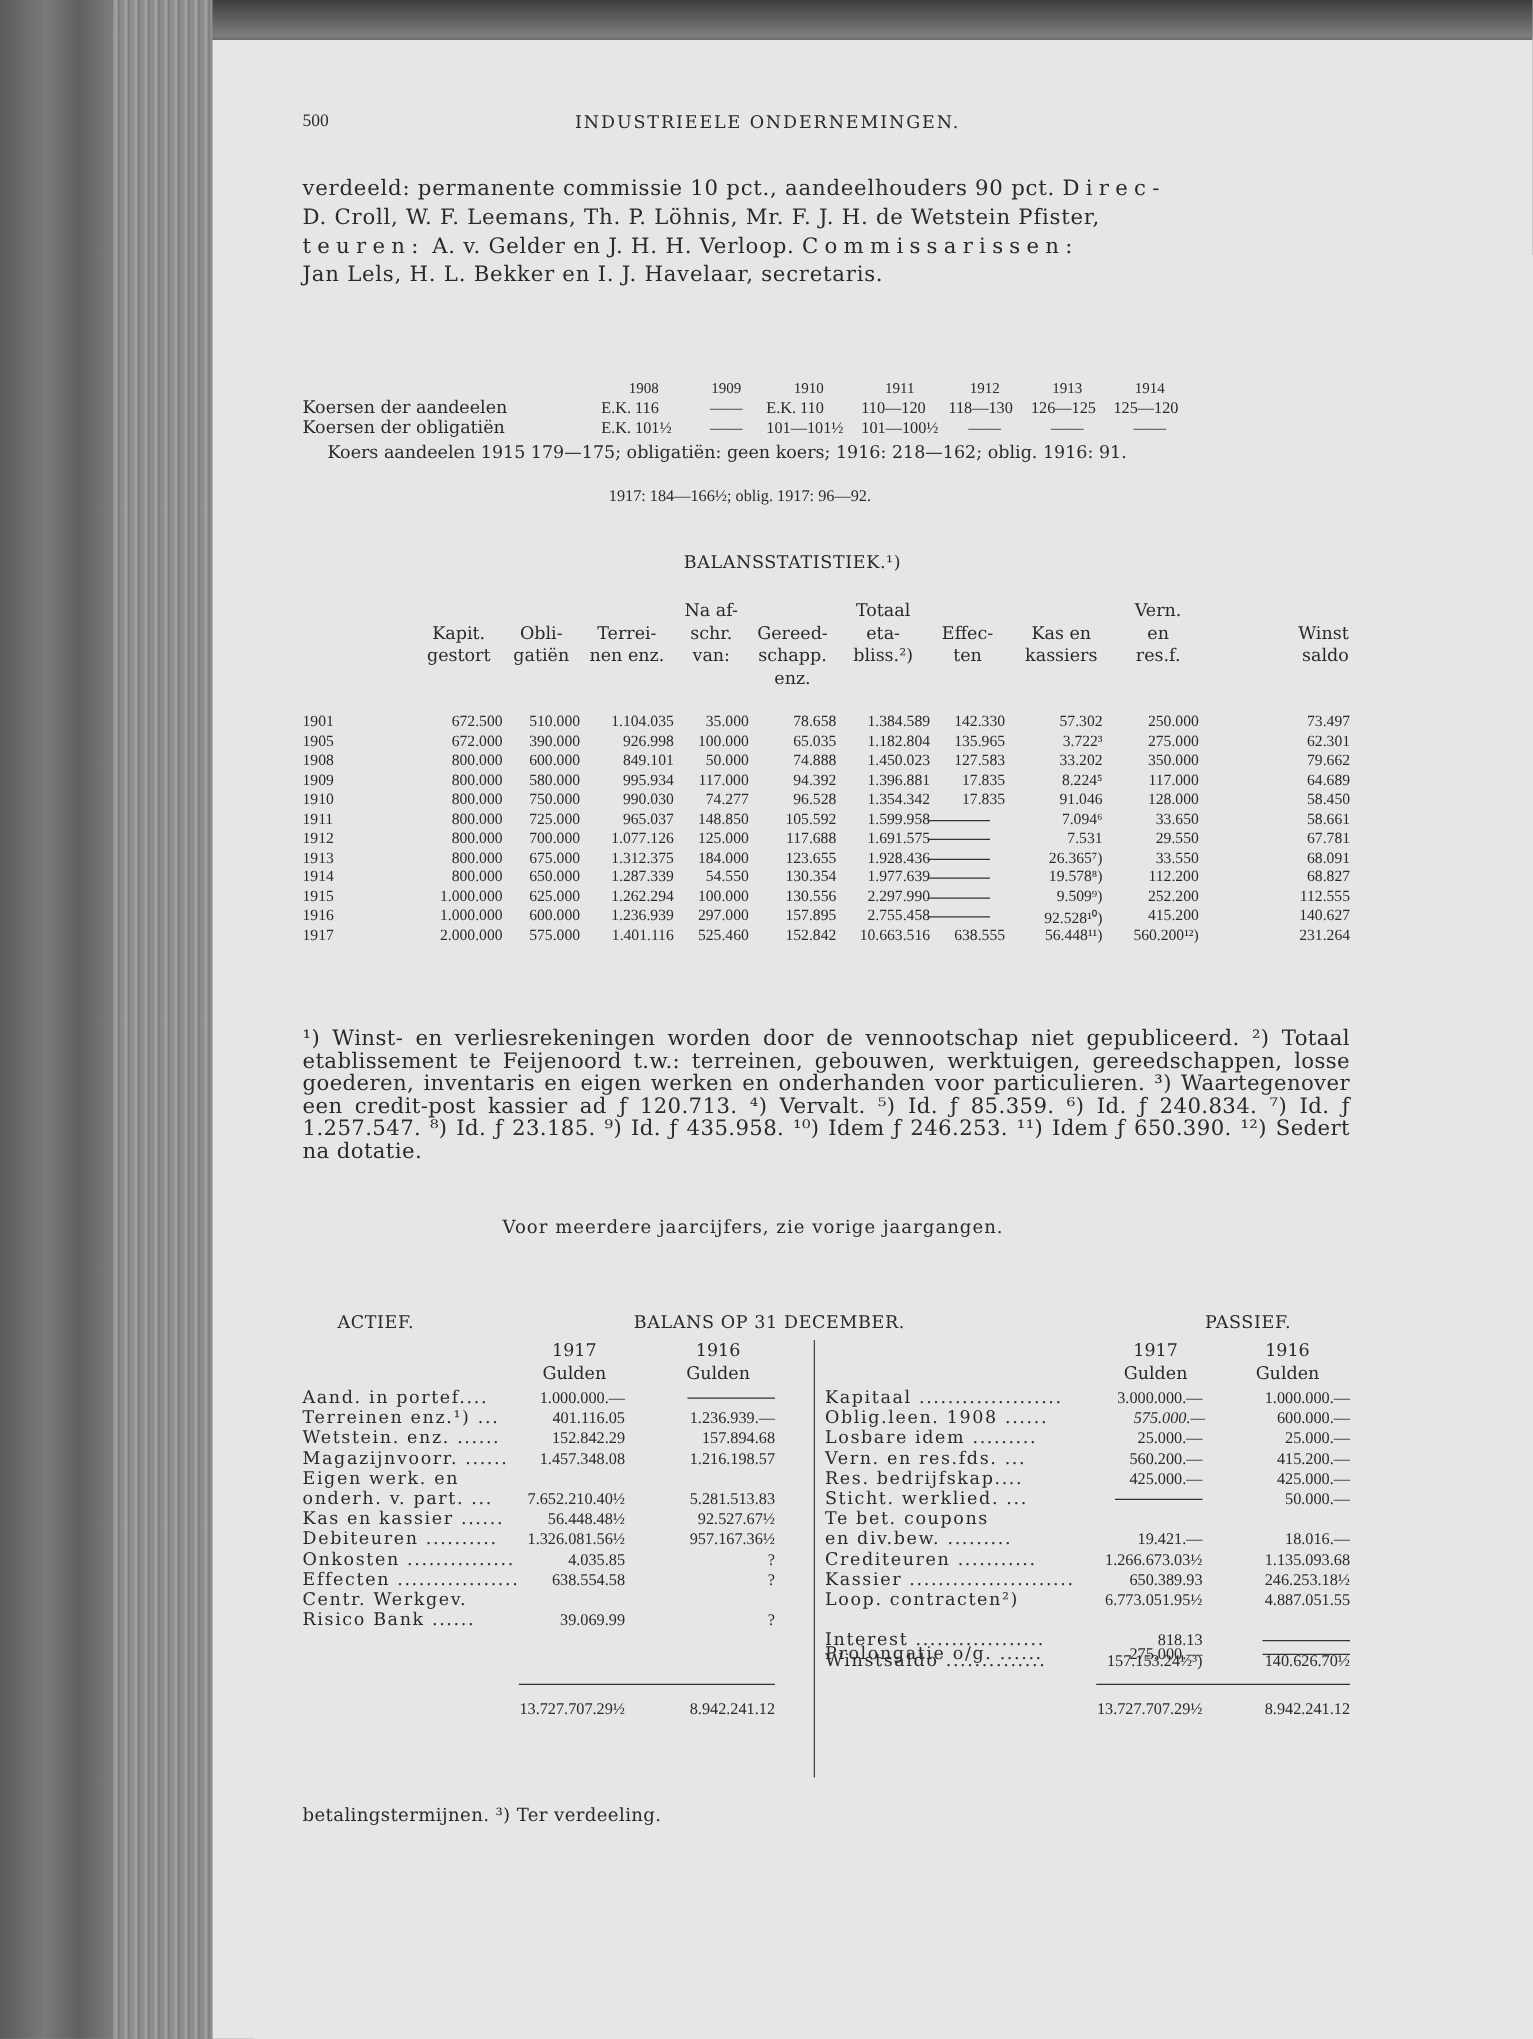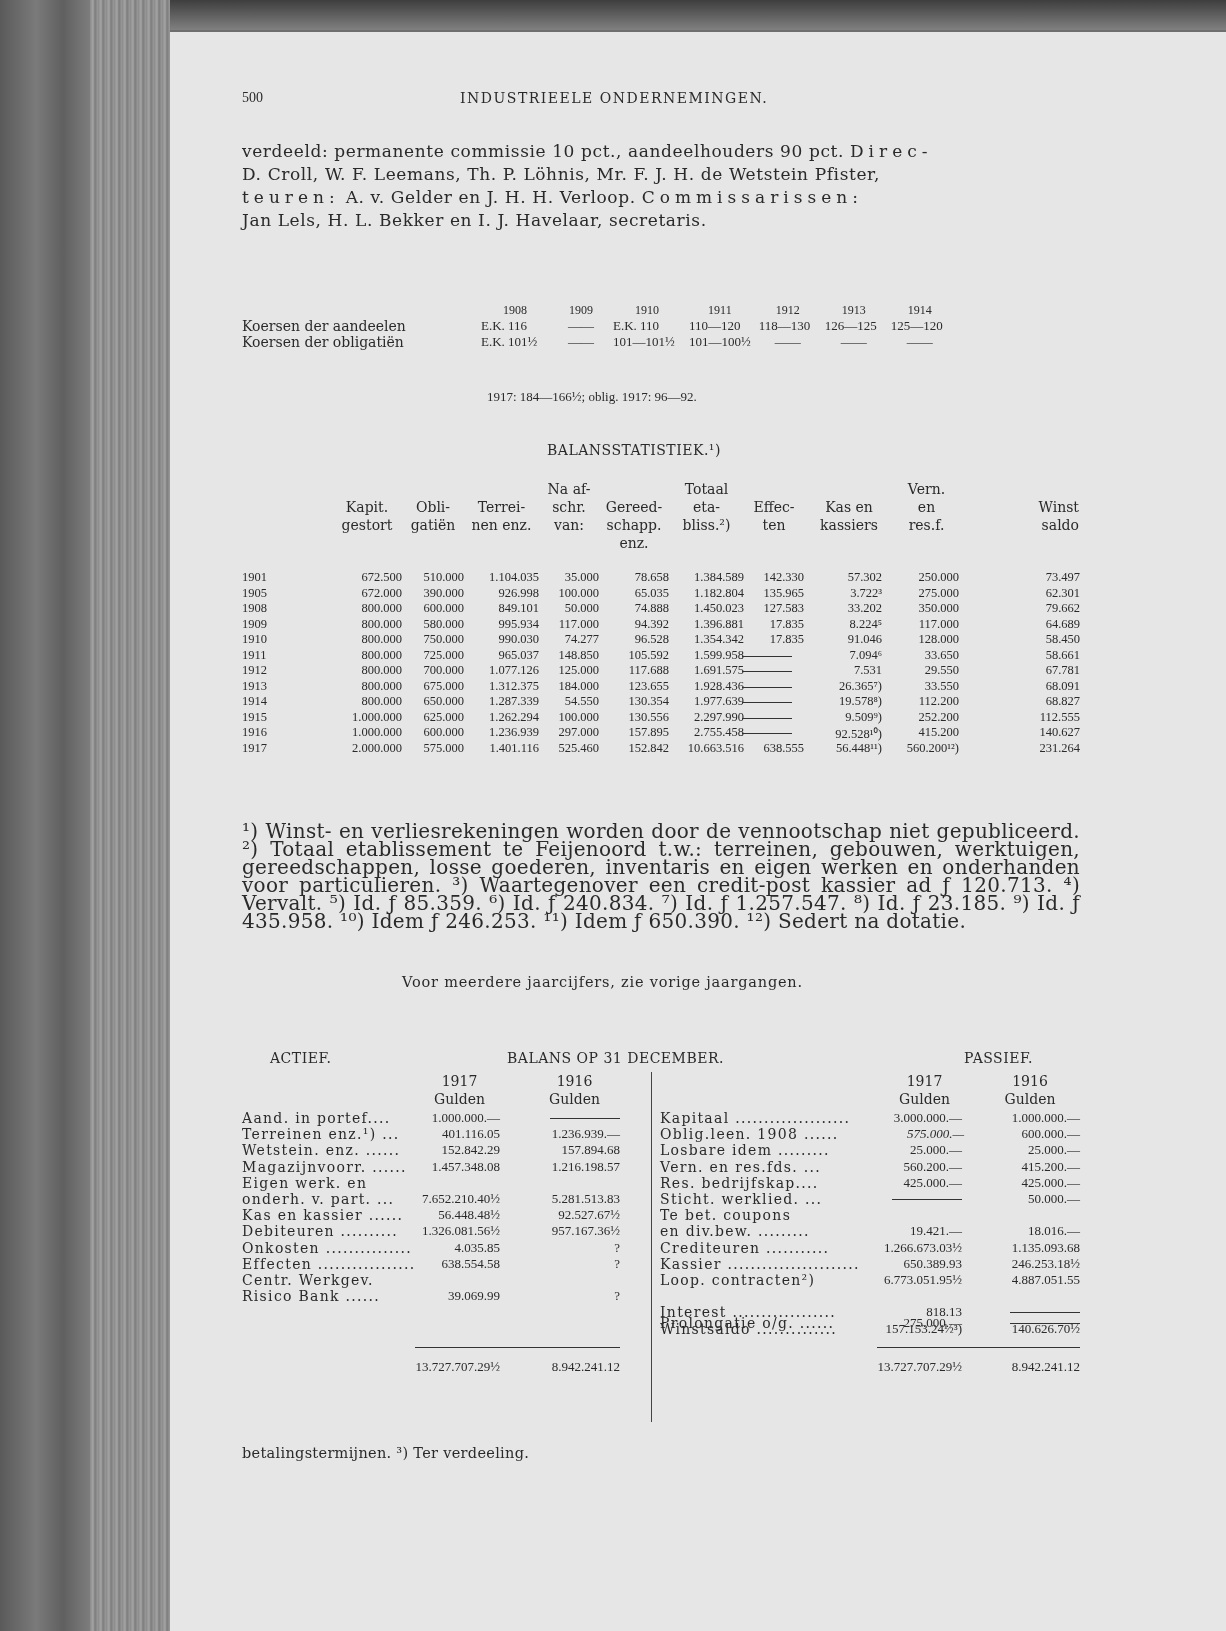--- a/index.html
+++ b/index.html
@@ -38,21 +38,21 @@
   .koersen .yrs td { text-align:center; font-size:12px; }
   .koers-line { position:absolute; left:20px; top:52px; font-size:14px; font-family:"DejaVu Serif", serif; white-space:nowrap; }
   .koers-line2 { position:absolute; left:245px; top:87px; font-size:13px; white-space:nowrap; }
   .bal-title { position:absolute; top:410px; left:305px; font-size:14px; letter-spacing:0.5px; }
   .bal-head { position:absolute; top:448px; left:0; width:838px; font-size:14px; }
   .bal-head .col { position:absolute; text-align:center; line-height:18px; }
   .stats { position:absolute; top:538px; left:0; width:838px; font-size:12.5px; font-family:Liberation Serif, serif; }
   .stats .row { position:relative; height:15.5px; }
   .stats .cell { position:absolute; text-align:right; white-space:nowrap; top:0; }
   .stats .dash { position:absolute; top:8px; height:1px; background:#333; }
-  .notes { position:absolute; top:790px; left:0; width:838px; font-size:20px; line-height:18px; text-align:justify; letter-spacing:0.3px; }
+  .notes { position:absolute; top:790px; left:0; width:838px; font-size:17px; line-height:18px; text-align:justify; letter-spacing:0.3px; }
   .more { position:absolute; top:942px; left:160px; font-size:14.5px; letter-spacing:0.8px; }
   .balans-heads { position:absolute; top:1018px; left:0; width:838px; font-size:14px; }
   .balans-heads span { position:absolute; top:0; letter-spacing:0.5px; }
   .side { position:absolute; top:1040px; font-size:14px; }
   .side .hdr { position:absolute; text-align:center; line-height:18px; }
   .side .row { position:absolute; left:0; height:16px; white-space:nowrap; }
   .side .lab { position:absolute; left:0; top:0; letter-spacing:1.3px; }
   .side .v1, .side .v2 { position:absolute; top:0; text-align:right; font-family:"Liberation Serif", serif; font-size:13px; }
   .side .line { position:absolute; height:1px; background:#333; }
   .divider { position:absolute; left:409px; top:1040px; width:1px; height:350px; background:#444; }
@@ -108,20 +108,21 @@
           <td>E.K. 101½</td>
           <td style="text-align:center">——</td>
           <td>101—101½</td>
           <td>101—100½</td>
           <td style="text-align:center">——</td>
           <td style="text-align:center">——</td>
           <td style="text-align:center">——</td>
         </tr>
       </tbody>
         </table>
+      <div class="koers-line">Koers aandeelen 1915 179—175; obligatiën: geen koers; 1916: 218—162; oblig. 1916: 91.</div>
       <div class="koers-line2">1917: 184—166½; oblig. 1917: 96—92.</div>
     </div>
 
     <div class="bal-title">BALANSSTATISTIEK.¹)</div>
 
     <div class="bal-head">
       <div class="col" style="left:90px;width:70px">
           <div>&nbsp;</div>
           <div>Kapit.</div>
           <div>gestort</div>

